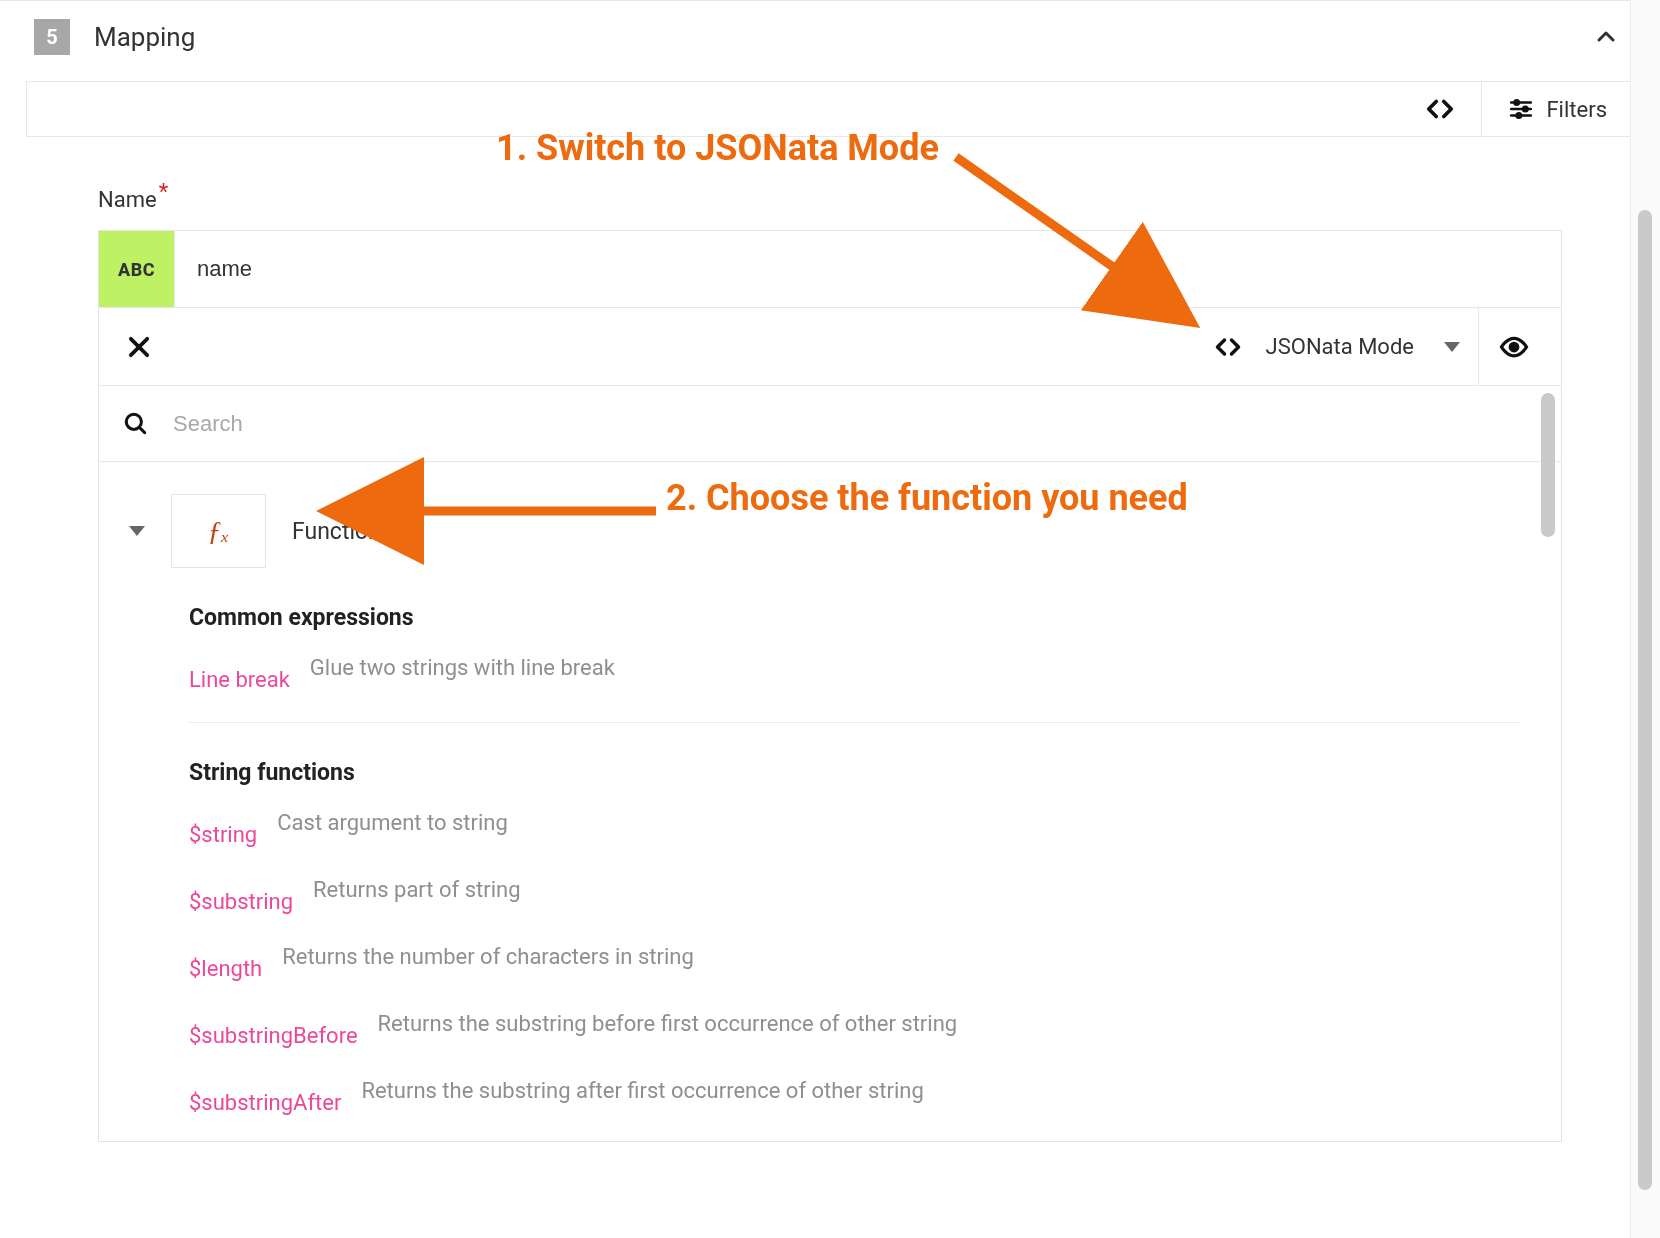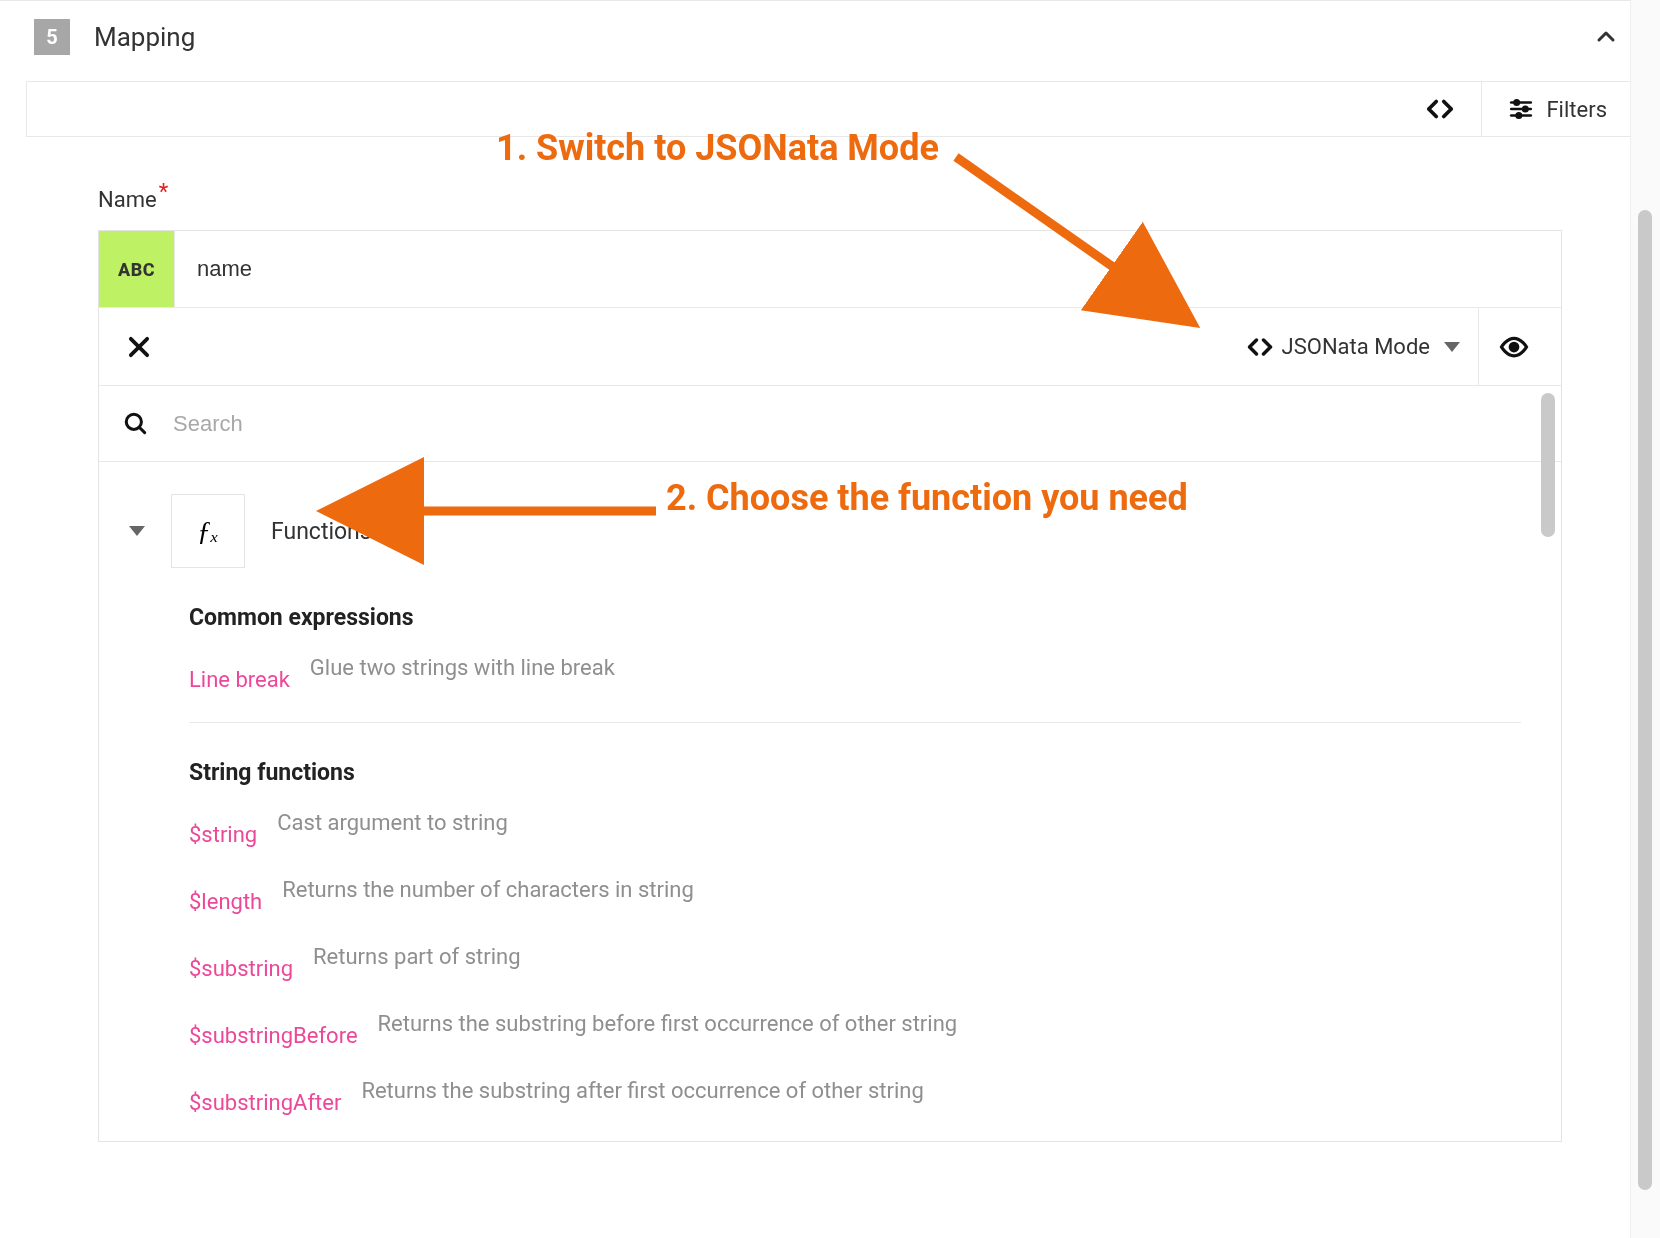--- a/index.html
+++ b/index.html
@@ -109,21 +109,21 @@
     padding: 0 12px;
   }
   .close-x {
     padding: 8px 14px;
     cursor: pointer;
   }
   .spacer { flex: 1; }
   .mode-dropdown {
     display: flex;
     align-items: center;
-    gap: 8px;
+    gap: 24px;
     padding: 0 18px;
     font-size: 22px;
     cursor: pointer;
   }
   .eye-cell {
     border-left: 1px solid #e8e8e8;
     padding: 0 20px;
     height: 100%;
     display: flex;
     align-items: center;
@@ -156,29 +156,29 @@
     margin-bottom: 36px;
   }
   .tri-down {
     width: 0; height: 0;
     border-left: 8px solid transparent;
     border-right: 8px solid transparent;
     border-top: 10px solid #666;
     margin-left: 10px;
   }
   .fx-box {
-    width: 74px; height: 74px;
+    width: 95px; height: 74px;
     border: 1px solid #e4e4e4;
     display: flex;
     align-items: center;
     justify-content: center;
     font-size: 28px;
     font-style: italic;
     font-family: Georgia, serif;
-    color: #000000;
+    color: #c2410c;
   }
   .func-title { font-size: 23px; color: #333; }
   .func-body { padding-left: 70px; padding-right: 20px; }
   .group-title {
     font-weight: 700;
     font-size: 23px;
     color: #222;
     margin-bottom: 24px;
   }
   .func-item {
@@ -350,26 +350,26 @@
             <span class="func-desc">Glue two strings with line break</span>
           </div>
           <div class="divider"></div>
 
           <div class="group-title">String functions</div>
           <div class="func-item">
             <span class="func-link">$string</span>
             <span class="func-desc">Cast argument to string</span>
           </div>
           <div class="func-item">
+            <span class="func-link">$substring</span>
+            <span class="func-desc">Returns part of string</span>
+          </div>
+          <div class="func-item">
             <span class="func-link">$length</span>
             <span class="func-desc">Returns the number of characters in string</span>
-          </div>
-          <div class="func-item">
-            <span class="func-link">$substring</span>
-            <span class="func-desc">Returns part of string</span>
           </div>
           <div class="func-item">
             <span class="func-link">$substringBefore</span>
             <span class="func-desc">Returns the substring before first occurrence of other string</span>
           </div>
           <div class="func-item" style="margin-bottom:6px;">
             <span class="func-link">$substringAfter</span>
             <span class="func-desc">Returns the substring after first occurrence of other string</span>
           </div>
         </div>

